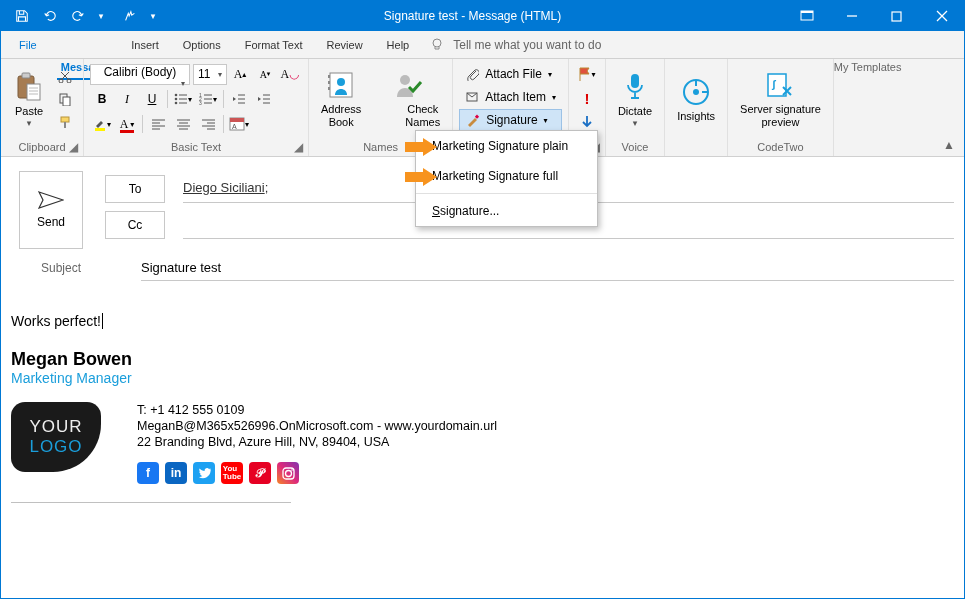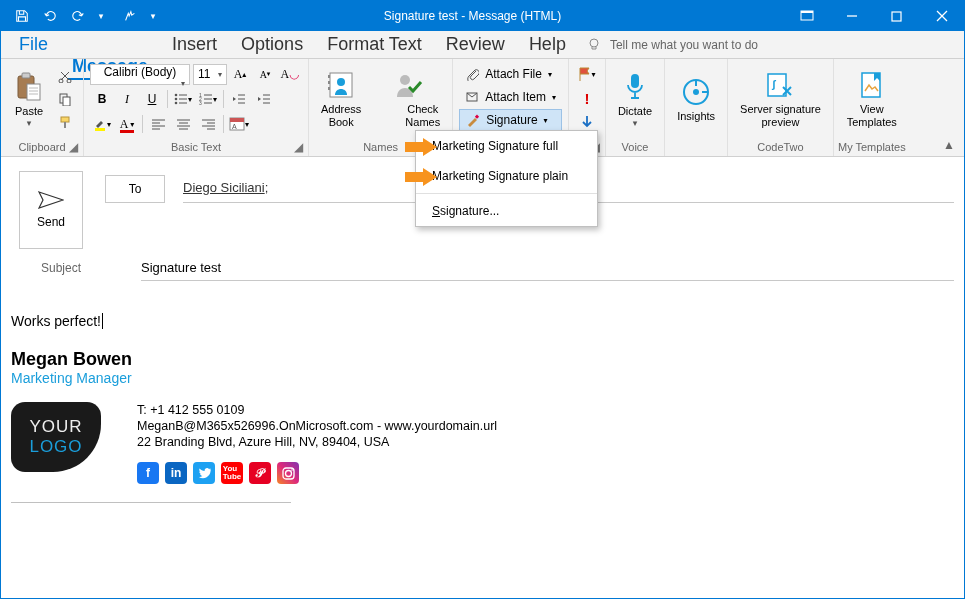--- a/index.html
+++ b/index.html
@@ -6,21 +6,21 @@
 body { width: 965px; height: 599px; background: #fff; border: 1px solid #0078d4; overflow: hidden; font-size: 12px; }
 
 .titlebar { height: 30px; background: #0078d4; color: #fff; display: flex; align-items: center; }
 .titlebar .qat { display: flex; align-items: center; padding-left: 8px; gap: 2px; }
 .titlebar .qat .qat-btn { width: 26px; height: 26px; display: flex; align-items: center; justify-content: center; cursor: pointer; }
 .titlebar .title { flex: 1; text-align: center; font-size: 12px; }
 .titlebar .winbtns { display: flex; }
 .titlebar .winbtns .wb { width: 45px; height: 30px; display: flex; align-items: center; justify-content: center; cursor: pointer; }
 
 .tabrow { height: 28px; background: #f3f3f3; display: flex; align-items: center; border-bottom: 1px solid #d0d0d0; padding-left: 6px; }
-.tabrow .tab { padding: 0 12px; height: 28px; display: flex; align-items: center; color: #333; cursor: pointer; font-size: 18px; }
+.tabrow .tab { padding: 0 12px; height: 28px; display: flex; align-items: center; color: #333; cursor: pointer; font-size: 11px; }
 .tabrow .tab.file { color: #0078d4; }
 .tabrow .tab.active { color: #0078d4; font-weight: 600; margin-top: 44px; }
 .tabrow .tab.active .underline { position: absolute; bottom: 1px; left: 8px; right: 8px; height: 2px; background: #0078d4; }
 .tabrow .tab { position: relative; }
 .tabrow .tell { display: flex; align-items: center; gap: 8px; margin-left: 8px; color: #666; }
 
 .ribbon { background: #f3f3f3; display: flex; height: 98px; border-bottom: 1px solid #d0d0d0; }
 .ribbon .group { display: flex; flex-direction: column; border-right: 1px solid #e0e0e0; position: relative; }
 .ribbon .group .body { flex: 1; display: flex; align-items: center; padding: 4px 6px; gap: 2px; }
 .ribbon .group .glabel { text-align: center; font-size: 11px; color: #666; padding: 2px 0 19px; }
@@ -443,41 +443,28 @@
             </svg>
           </div>
         <div class="lbl" style="white-space:pre;">Server signature
 preview</div>
       </div>
     </div>
     <div class="glabel">CodeTwo</div>
   </div>
 
   <div class="group" style="border-right:none;">
-    <div class="body">
-      <div class="vbtn" style="min-width:64px;">
-        <div class="ico">
-            <svg width="26" height="28">
-              <rect x="3" y="2" width="18" height="24" fill="#fff" stroke="#1a9edb" stroke-width="1.5"></rect>
-              <path d="M15 2v8l3-3 3 3V2" fill="#1a9edb"></path>
-              <path d="M6 20l4-6 3 4 3-2 3 4" fill="none" stroke="#e8a33d" stroke-width="1.5"></path>
-            </svg>
-          </div>
-        <div class="lbl" style="white-space:pre;">View
-Templates</div>
-      </div>
-    </div>
     <div class="glabel">My Templates</div>
   </div>
   <div class="collapse">▲</div>
 </div>
 
 <div class="dropdown">
+  <div class="ditem">Marketing Signature plain</div>
   <div class="ditem">Marketing Signature full</div>
-  <div class="ditem">Marketing Signature plain</div>
   <div class="sep"></div>
   <div class="ditem">
       <span style="text-decoration:underline;">S</span>
       <span>signature...</span>
     </div>
 </div>
 
 <svg class="arrow" style="top:138px;left:405px;" viewBox="0 0 32 18">
     <path d="M0 4h18V0l14 9-14 9v-4H0z" fill="#f7931e"></path>
   </svg>
@@ -493,20 +480,24 @@
         </svg>
       <span style="font-size:12px;">Send</span>
     </div>
     <div class="addrcol">
       <div class="addrrow">
         <div class="addrbtn">To</div>
         <div class="addrfield">
             <span class="recipient">Diego Siciliani</span>
             <span>;</span>
           </div>
+      </div>
+      <div class="addrrow">
+        <div class="addrbtn">Cc</div>
+        <div class="addrfield"></div>
       </div>
     </div>
   </div>
   <div class="subjrow">
     <div class="subjlbl">Subject</div>
     <div class="subjfield">
         <span>Signature test</span>
       </div>
   </div>
 </div>

